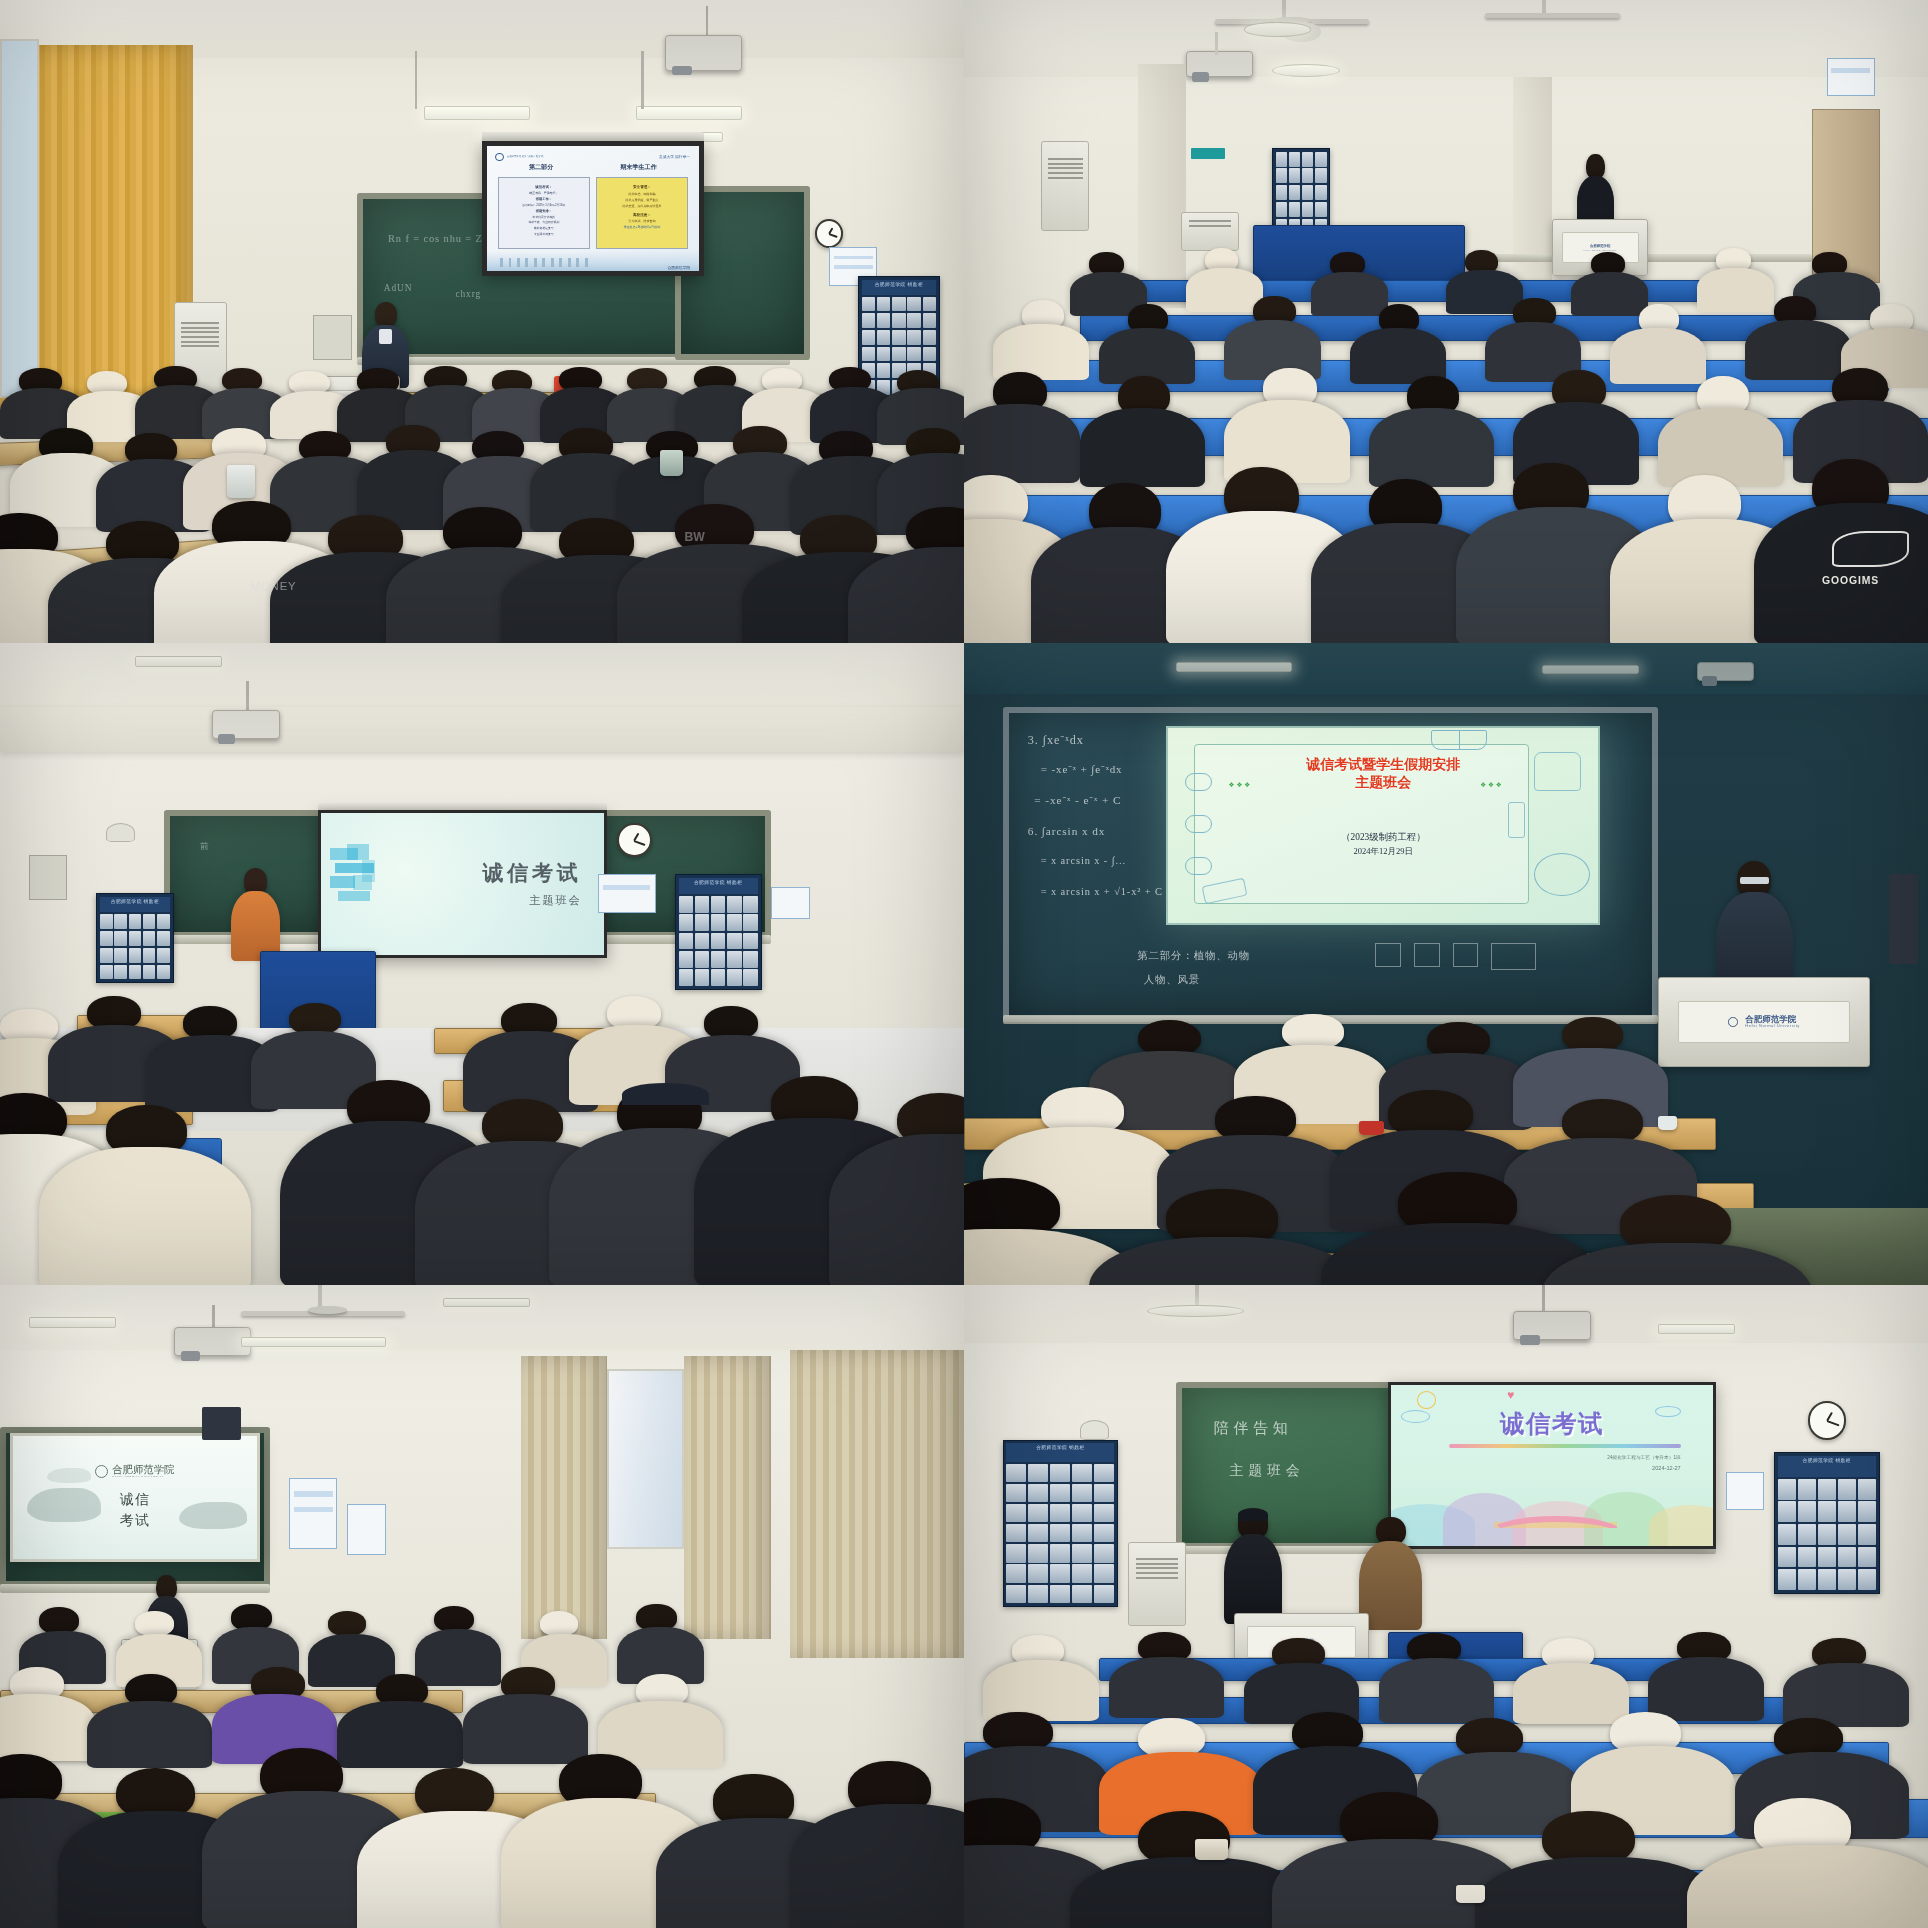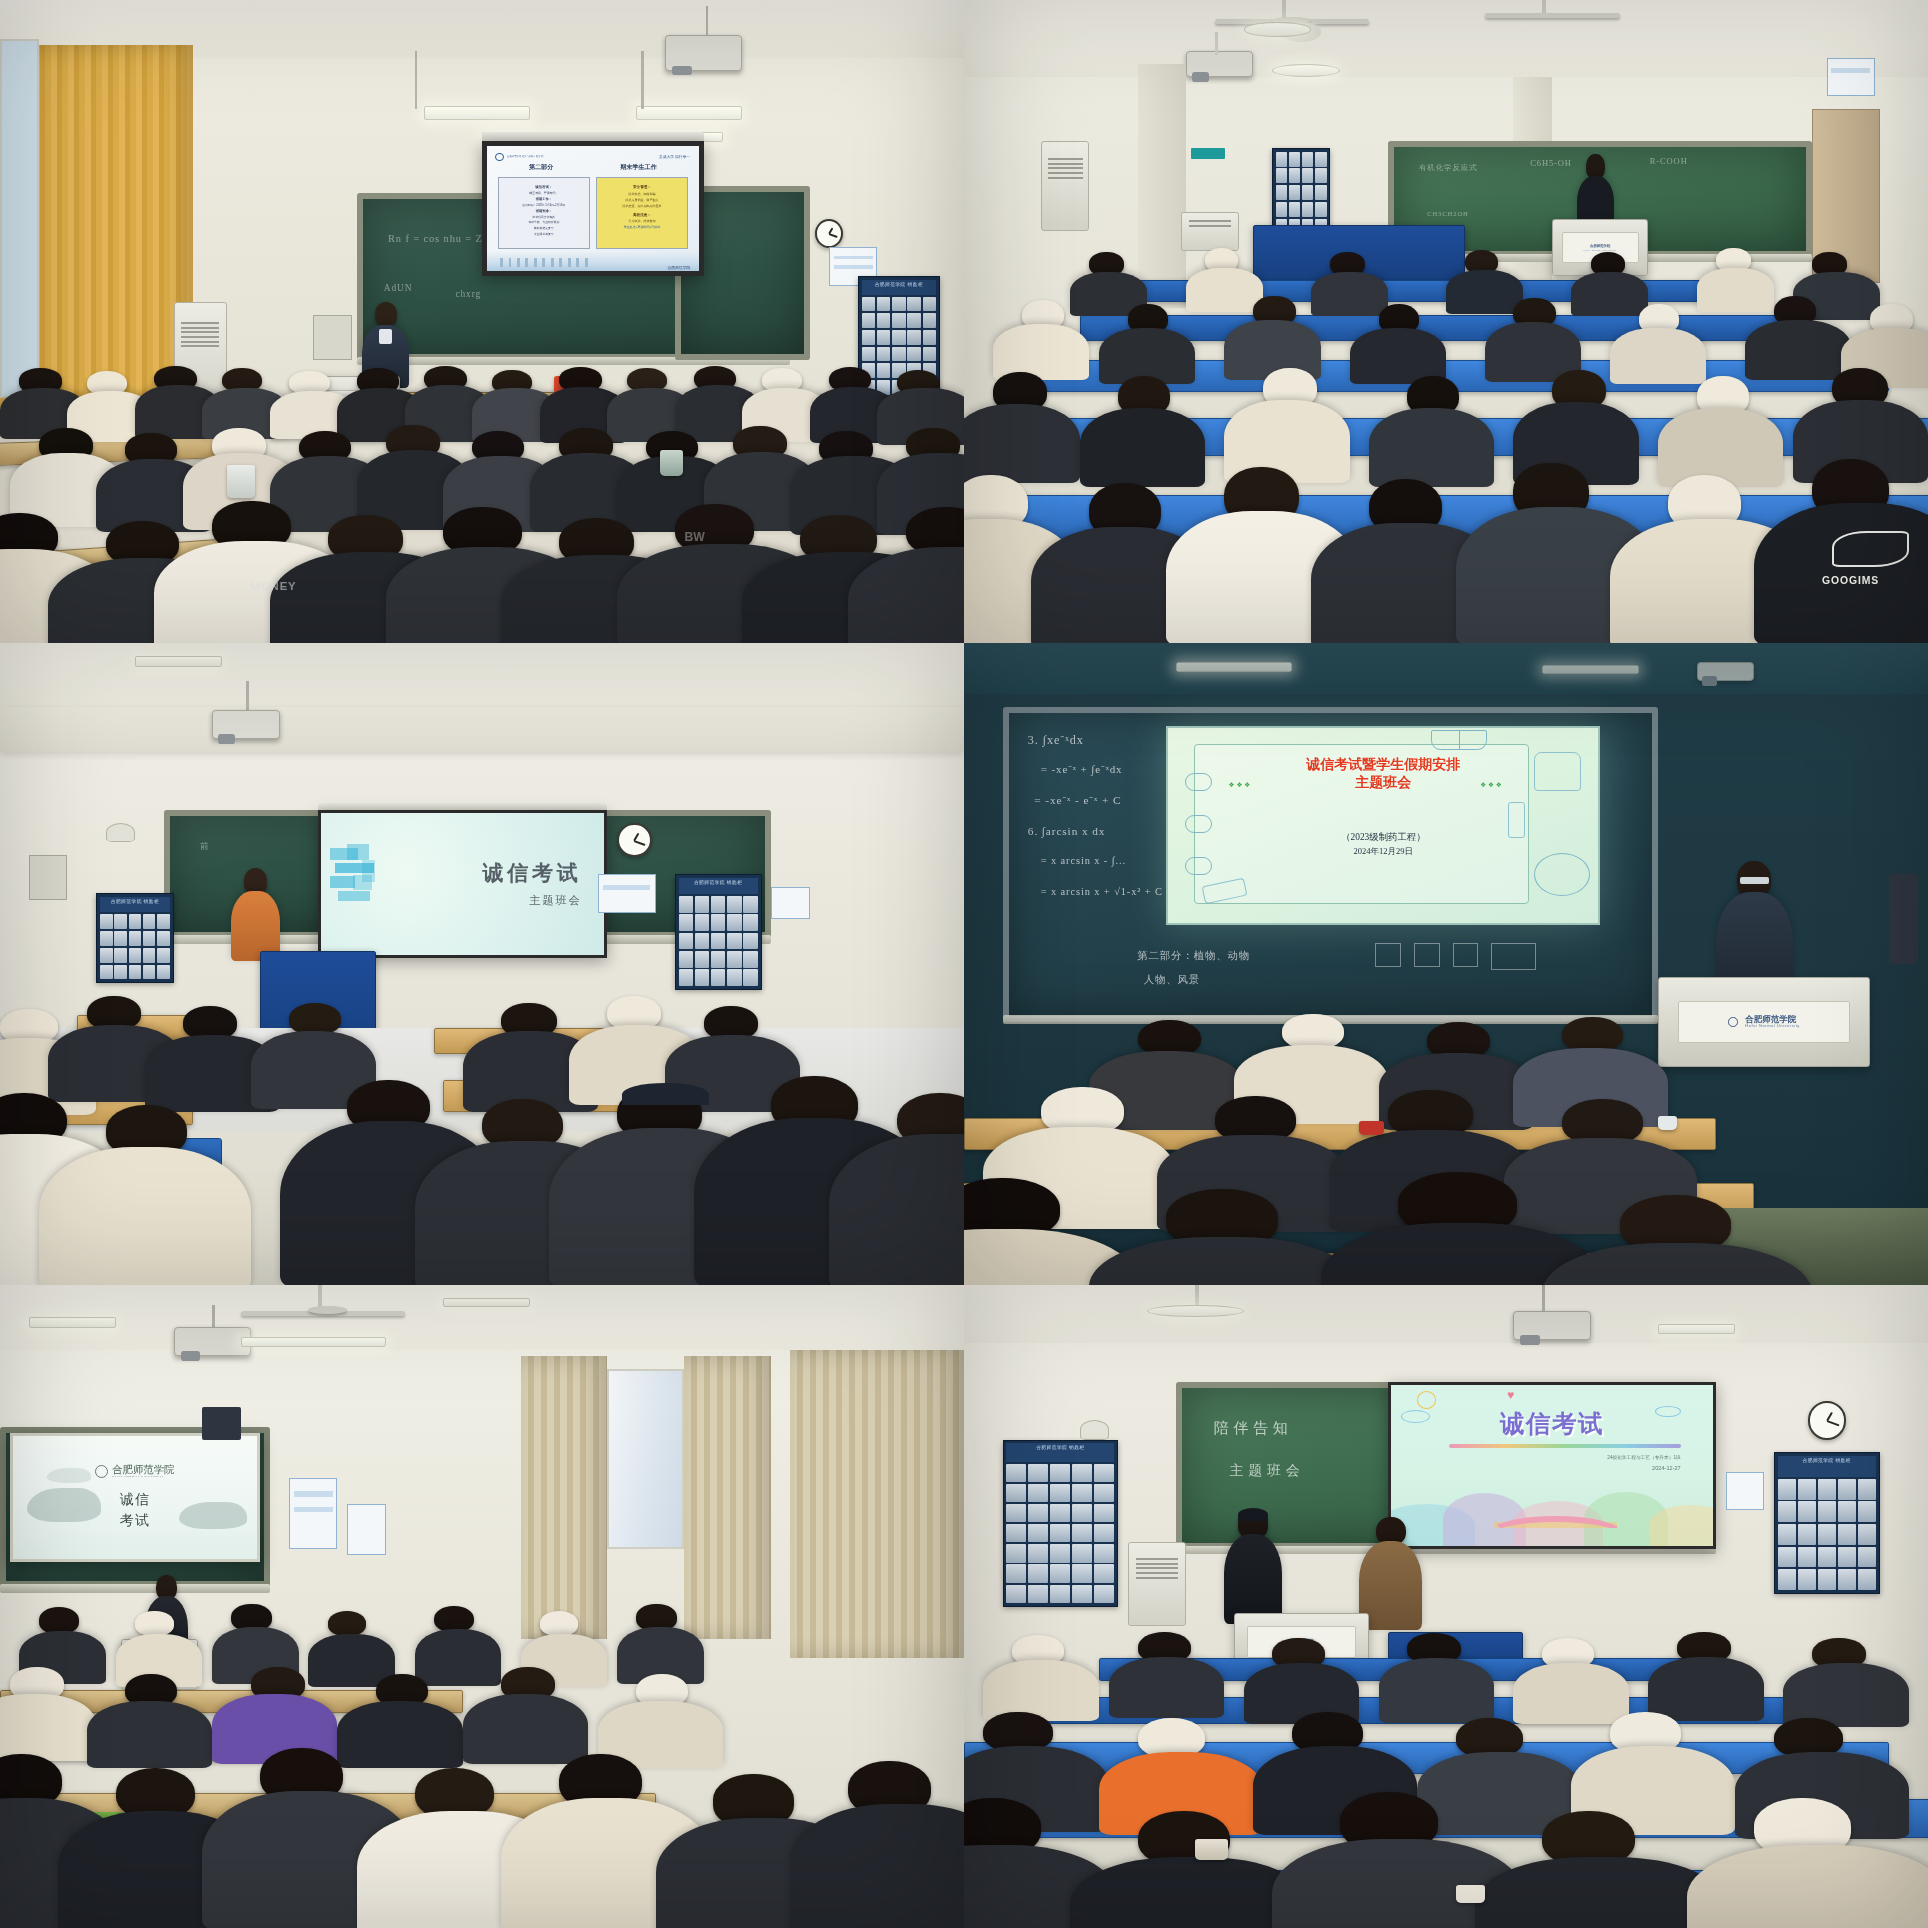--- a/index.html
+++ b/index.html
@@ -532,21 +532,21 @@
       <div class="body" style="left:52%;top:69%;width:21%;height:39%;background:#25282d;"></div>
       <div class="head" style="left:70%;top:51%;width:8.2%;height:17.5%;background:#191210;"></div>
       <div class="body" style="left:64%;top:65%;width:22%;height:42%;background:#2a2d32;"></div>
       <div class="head" style="left:83%;top:55%;width:8%;height:17%;background:#211913;"></div>
       <div class="body" style="left:77%;top:68%;width:22%;height:40%;background:#1f2227;"></div>
       <div class="head" style="left:94%;top:52%;width:8.4%;height:17.5%;background:#150f0d;"></div>
       <div class="body" style="left:88%;top:66%;width:22%;height:42%;background:#2c2f35;"></div>
 
       <div class="bottle" style="left:23.5%;top:37%;width:3%;height:12%;background:linear-gradient(180deg,#e9ece8,#c5cbc6);"></div>
       <div class="bottle" style="left:68.5%;top:32%;width:2.4%;height:9%;background:linear-gradient(180deg,#c8d6cd,#8fa39a);"></div>
-      <div style="position:absolute;left:26%;top:78%;color:rgba(225,225,225,.55);font-size:11.3px;font-weight:bold;letter-spacing:0.9px;">MONEY</div>
+      <div style="position:absolute;left:26%;top:78%;color:rgba(225,225,225,.55);font-size:11.3px;font-weight:normal;letter-spacing:0.9px;">MONEY</div>
       <div style="position:absolute;left:71%;top:60%;color:rgba(225,225,225,.4);font-size:12.2px;font-weight:bold;">BW</div>
     </div>
     <div class="vig"></div>
   </div>
 
   <div class="panel" style="background:#e3e1d6;">
     <div class="wall" style="background:linear-gradient(180deg,#efeee4 0%,#e6e4d8 50%,#dbd8cb 100%);"></div>
     <div style="position:absolute;left:0;right:0;top:0;height:12%;background:linear-gradient(180deg,#f4f2e9,#e9e7dc);"></div>
 
     <div class="fan-rod" style="left:33%;top:0;height:3%;"></div>
@@ -588,26 +588,20 @@
         <i></i>
         <i></i>
         <i></i>
         <i></i>
       <i></i>
         <i></i>
         <i></i>
         <i></i>
     </div>
 
-    <div class="board green" style="left:44%;top:22%;width:44%;height:18%;">
-      <div class="chalk" style="left:6%;top:15%;font-size:7.5px;">有机化学反应式</div>
-      <div class="chalk" style="left:33%;top:10%;font-size:8.5px;">C6H5-OH</div>
-      <div class="chalk" style="left:62%;top:8%;font-size:8.5px;">R-COOH</div>
-      <div class="chalk" style="left:8%;top:60%;font-size:6.6px;">CH3CH2OH</div>
-    </div>
     <div class="board-rail" style="left:44%;top:39.5%;width:44%;"></div>
 
     <div style="position:absolute;left:88%;top:17%;width:7%;height:27%;background:linear-gradient(90deg,#cdbb9a,#b9a586);border:1.9px solid #9a8a6e;"></div>
     <div class="notice" style="left:89.5%;top:9%;width:5%;height:6%;">
         <div class="nb" style="top:25%;height:14%;"></div>
       </div>
 
     <div class="teacher" style="left:63.5%;top:24%;width:4%;height:12%;">
       <div class="head" style="left:26%;top:0;width:48%;height:32%;background:#201812;"></div>
       <div class="body" style="left:2%;top:28%;width:96%;height:75%;background:#181c22;"></div>

